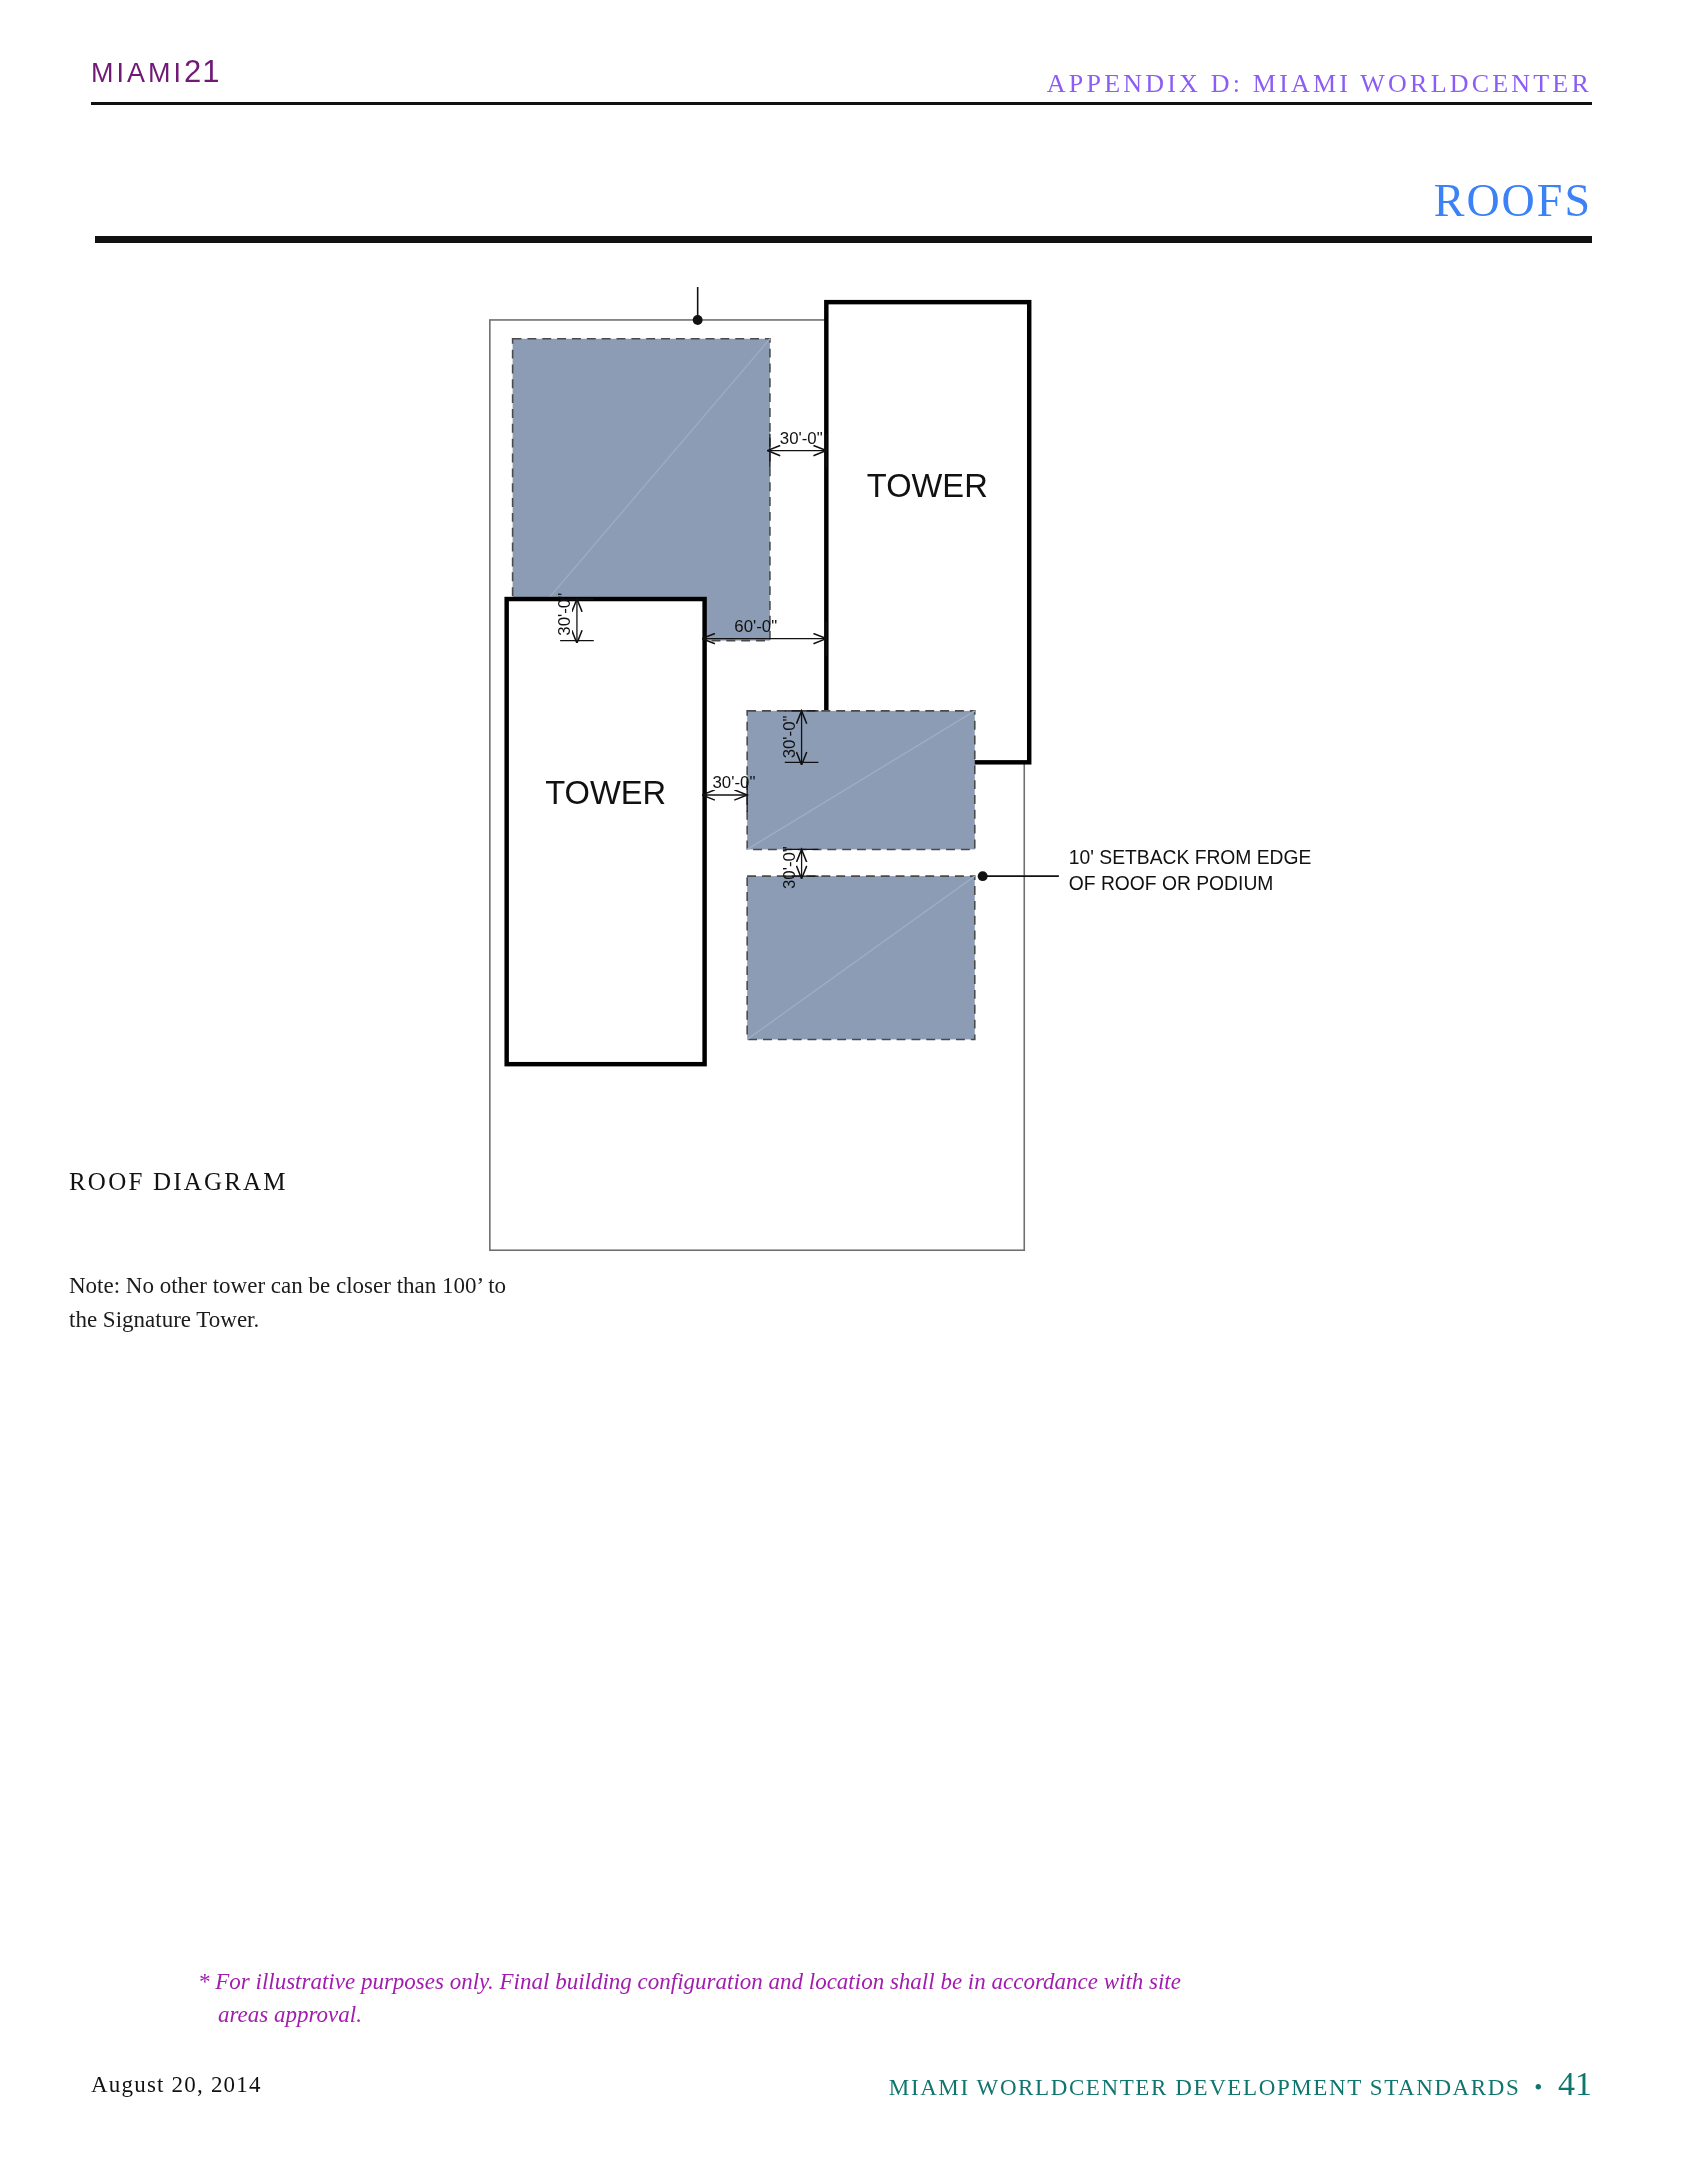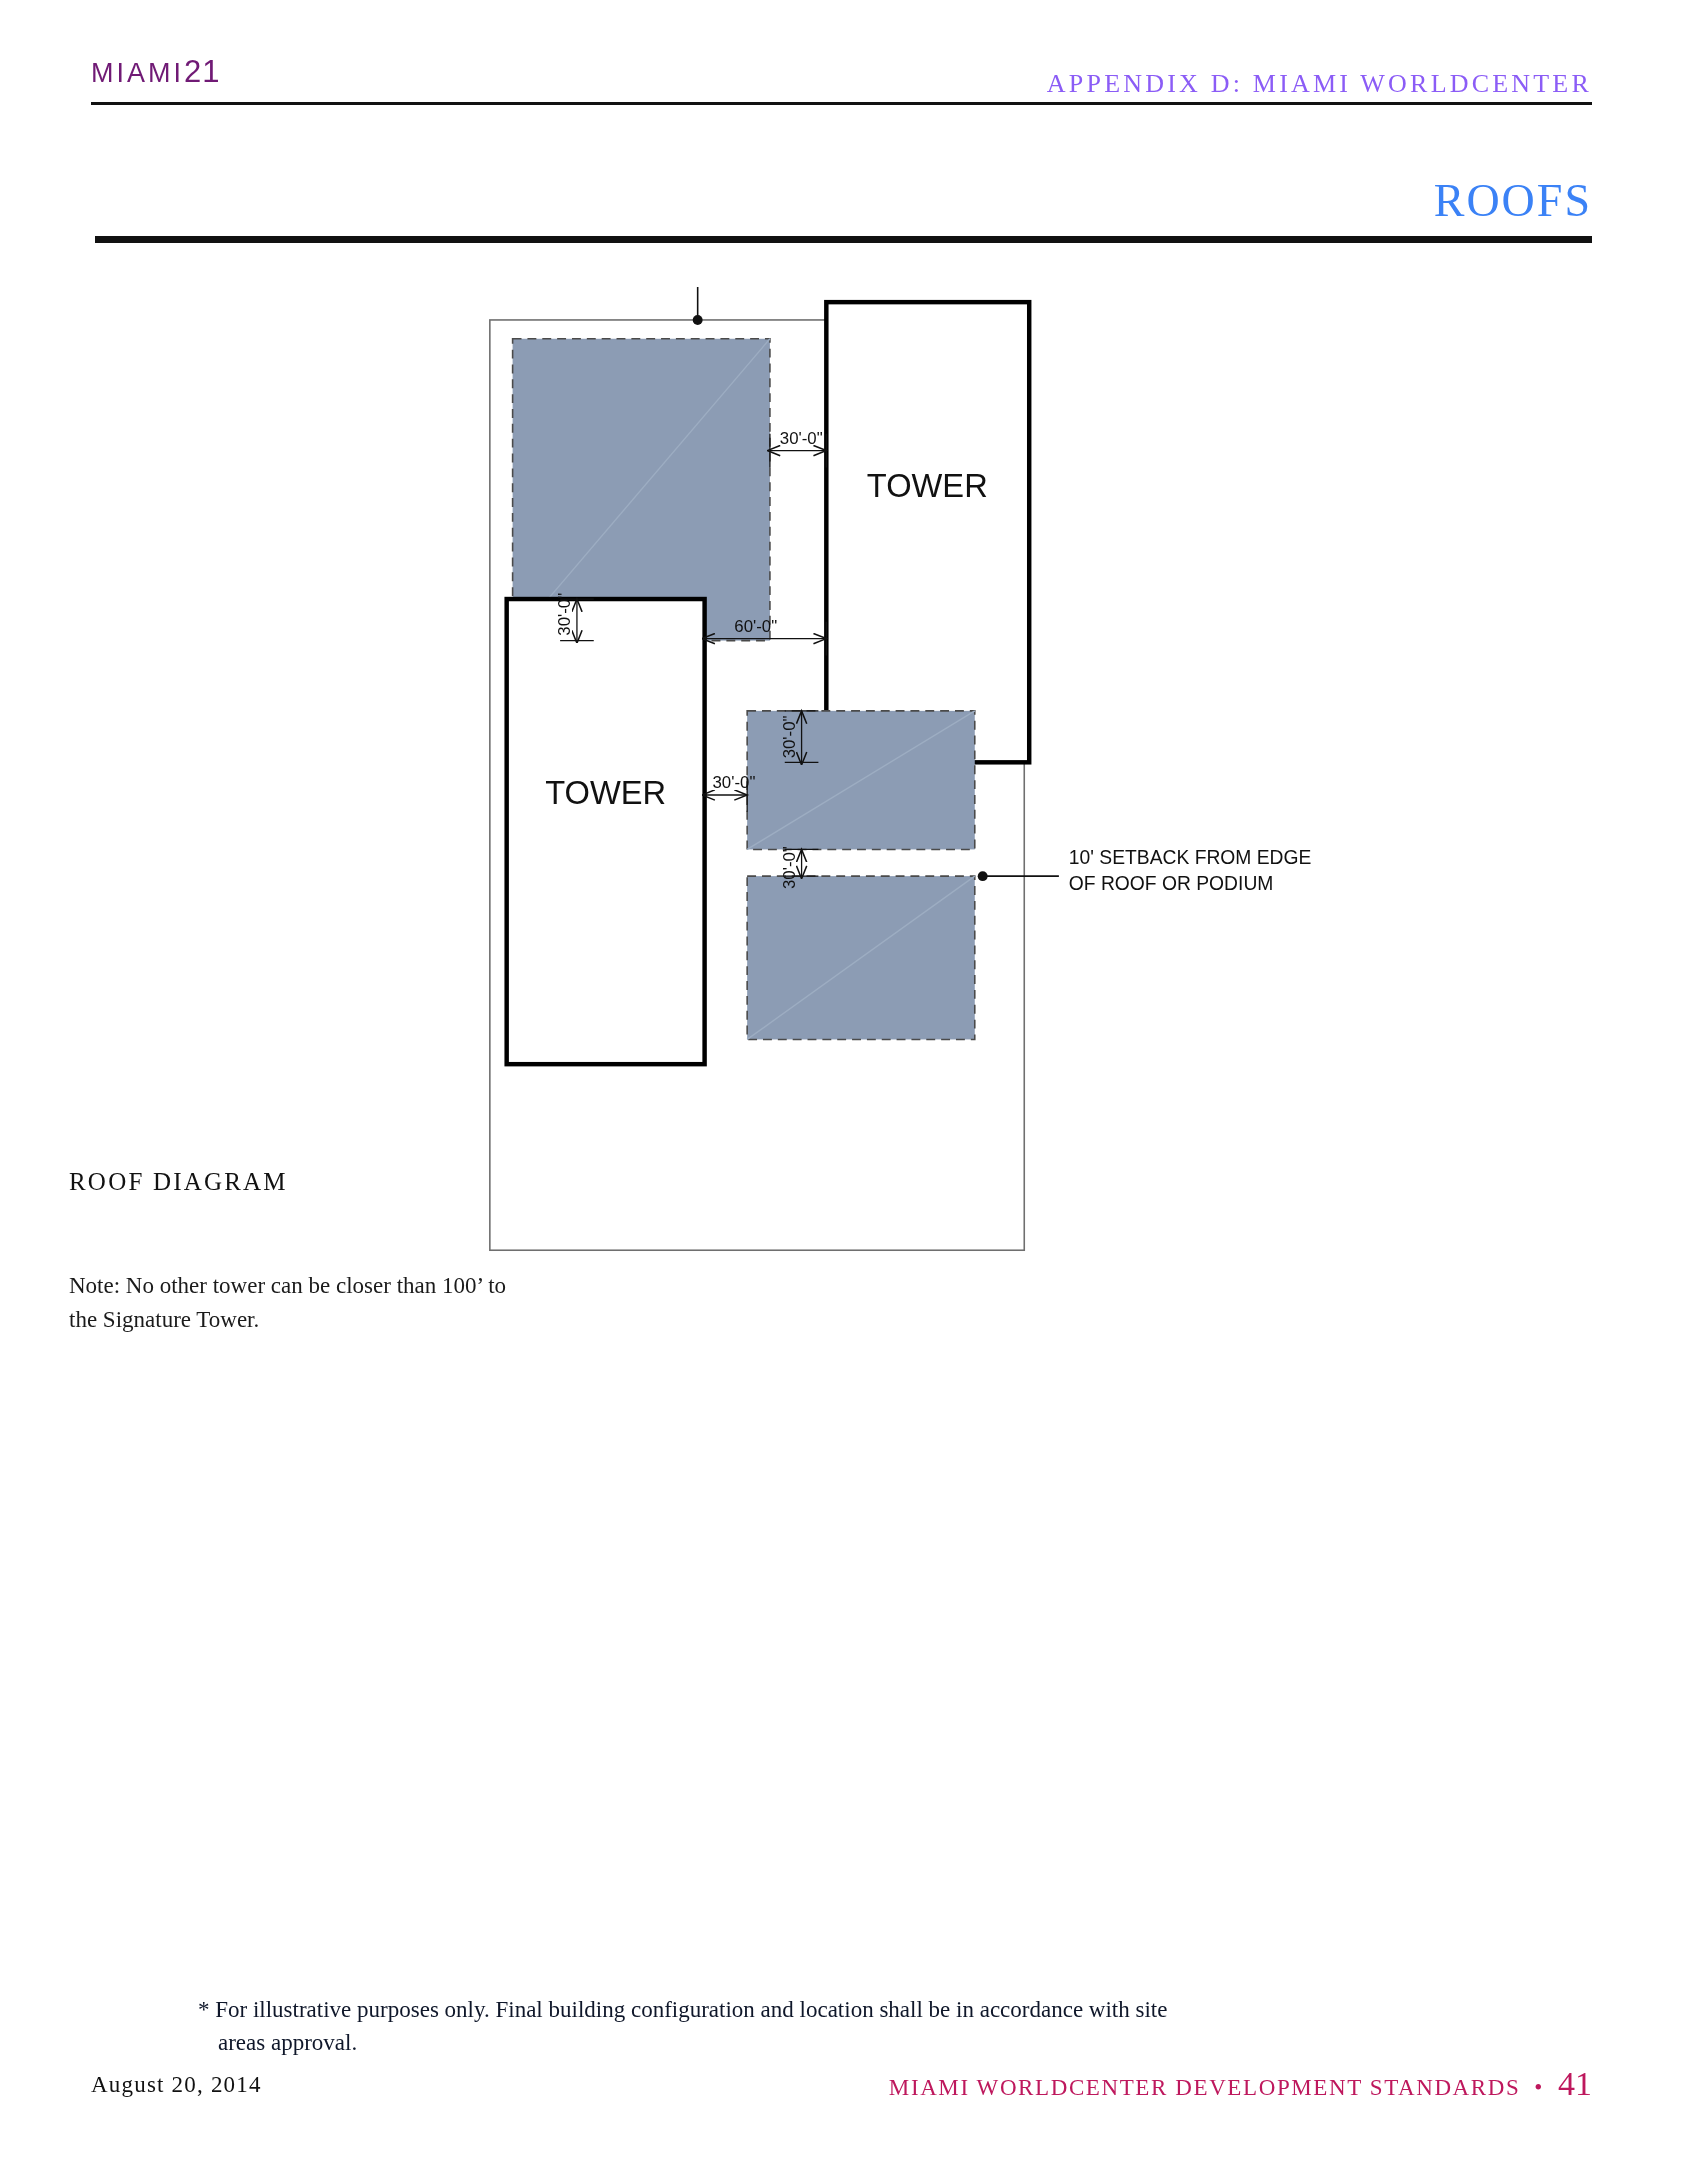--- a/index.html
+++ b/index.html
@@ -99,45 +99,45 @@
     margin: 0 0 30px 0;
   }
 
   
   .footnote {
     position: absolute;
     left: 198px;
     top: 1965px;
     width: 1168px;
     font-family: "Liberation Serif", serif;
+    font-style: italic;
     font-size: 23px;
     line-height: 33px;
-    color: #0f172a;
-    margin-top: 28px;
+    color: #a21caf;
   }
   .footnote .ind { display: block; padding-left: 20px; }
 
   
   .ftr-left {
     position: absolute;
     left: 91px;
     top: 2072px;
     font-family: "Liberation Serif", serif;
     font-size: 23px;
     letter-spacing: 1.2px;
     color: #111;
   }
   .ftr-right {
     position: absolute;
     right: 91px;
     top: 2065px;
     font-family: "Liberation Serif", serif;
     font-size: 23px;
     letter-spacing: 1.6px;
-    color: #be185d;
+    color: #0f766e;
     text-transform: uppercase;
     display: flex;
     align-items: baseline;
     gap: 14px;
   }
   .ftr-right .pg {
     font-size: 34px;
     letter-spacing: 0;
     text-transform: none;
   }

